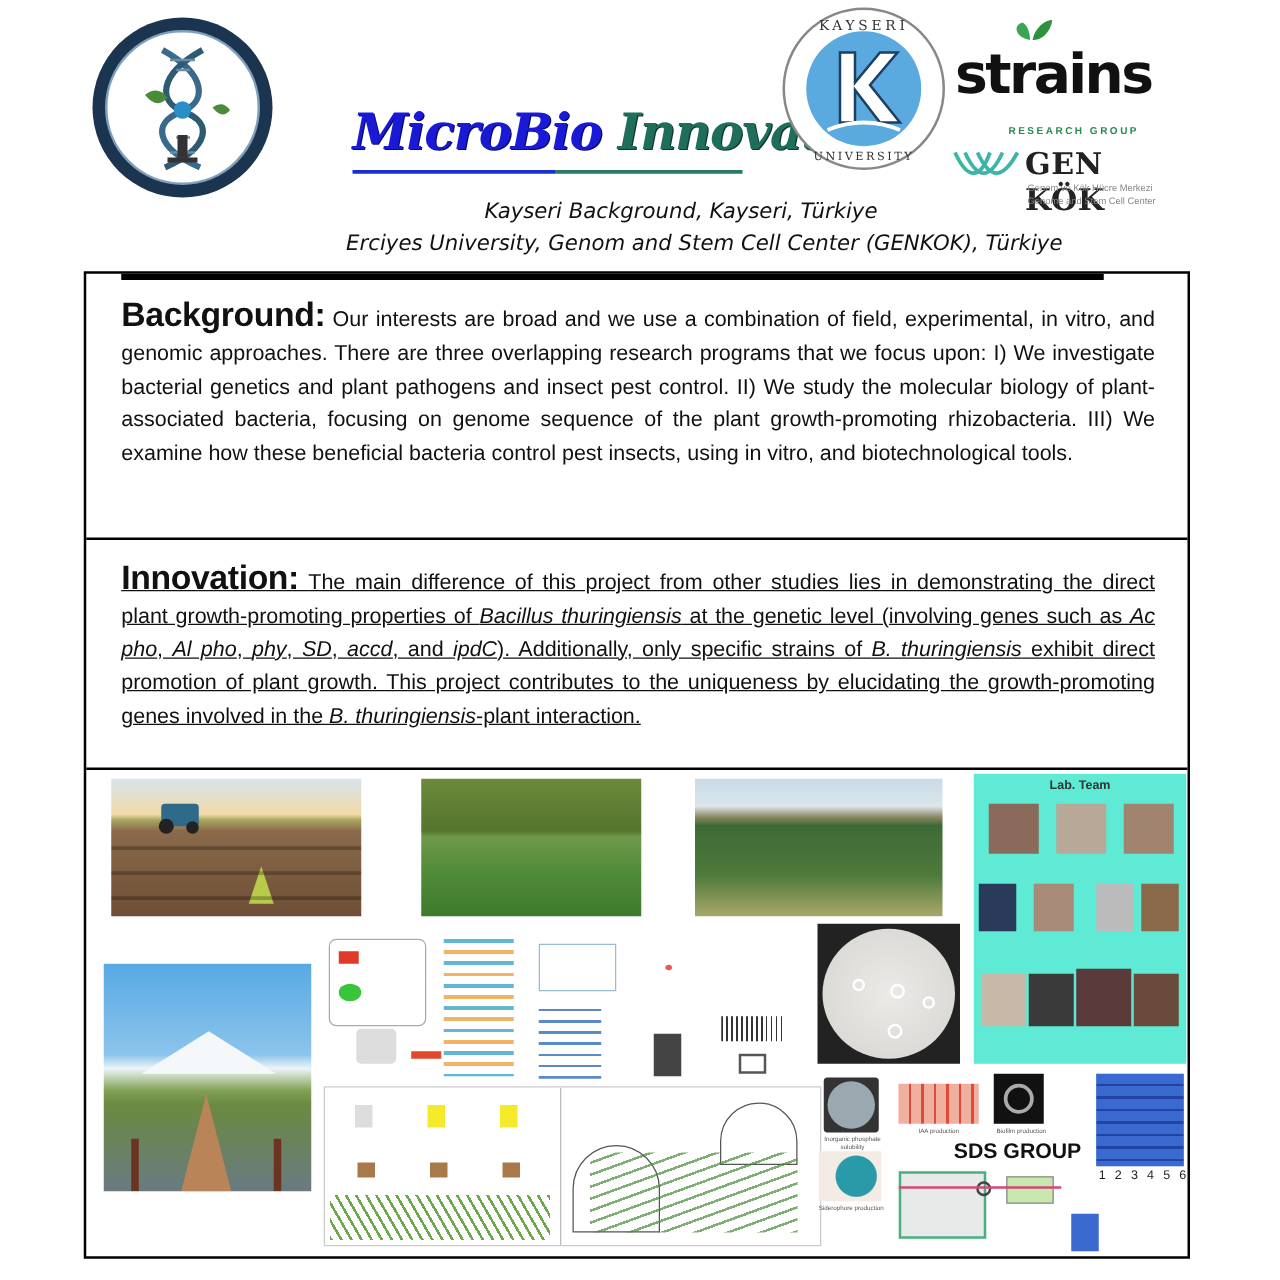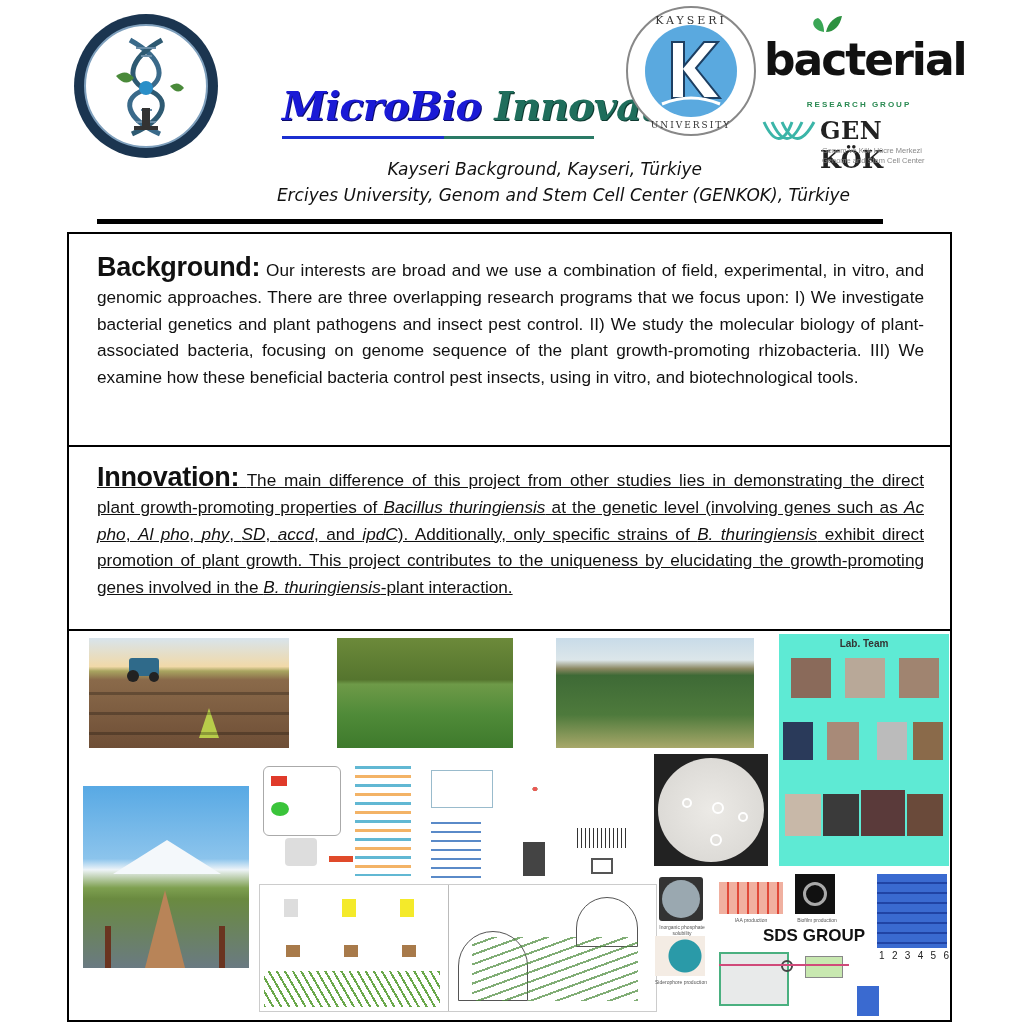--- a/index.html
+++ b/index.html
@@ -52,21 +52,21 @@
   .genkok-word {
     position: absolute; left: 58px; top: 0; font-family: "DejaVu Serif", serif;
     font-size: 24px; font-weight: bold; color: #222; letter-spacing: 0.5px;
   }
   .genkok-sub { position: absolute; left: 60px; top: 30px; font-size: 7.5px; color: #888; line-height: 10px; }
 
   .header-rule { position: absolute; left: 97px; top: 219px; width: 786px; height: 5px; background: #000; }
 
   
   .frame {
-    position: absolute; left: 67px; top: 232px; width: 885px; height: 790px;
+    position: absolute; left: 67px; top: 217px; width: 885px; height: 790px;
     border: 2px solid #000;
   }
   .divider { position: absolute; left: 0; width: 881px; height: 2px; background: #000; }
 
   .para {
     position: absolute; left: 28px; width: 827px; font-family: "Liberation Sans", sans-serif;
     font-size: 17.2px; line-height: 26.8px; text-align: justify; color: #111;
   }
   .para .heading {
     font-family: "Liberation Sans", sans-serif; font-weight: bold; font-size: 27px;
@@ -121,21 +121,21 @@
     <text x="63" y="16" text-anchor="middle" font-size="11" font-family="DejaVu Serif, serif" fill="#333" letter-spacing="3">KAYSERI</text>
     <text x="63" y="120" text-anchor="middle" font-size="9" font-family="DejaVu Serif, serif" fill="#333" letter-spacing="2">UNIVERSITY</text>
   </svg>
 </div>
 
 <div class="logo-azizoglu">
   <svg class="leaf" width="34" height="20" viewBox="0 0 34 20">
     <path d="M16 18 C 4 16, 2 6, 10 4 C 14 6, 16 12, 16 18z" fill="#3aa655"></path>
     <path d="M18 18 C 20 8, 28 2, 34 2 C 32 12, 26 18, 18 18z" fill="#2d9140"></path>
   </svg>
-  <div class="azz-word" style="margin-top:20px;">bacterial</div>
+  <div class="azz-word" style="margin-top:20px;">strains</div>
   <div class="azz-sub">RESEARCH GROUP</div>
 </div>
 
 <div class="logo-genkok">
   <svg width="54" height="30" viewBox="0 0 54 30" style="position:absolute;left:0;top:2px;">
     <path d="M2 4 C 12 26, 22 26, 30 4 M10 4 C 20 26, 30 26, 40 4 M20 4 C 30 26, 40 26, 52 4" stroke="#3bb5a8" stroke-width="3" fill="none"></path>
   </svg>
   <div class="genkok-word">GEN KÖK</div>
   <div class="genkok-sub">
     <div>Genom ve Kök Hücre Merkezi</div>

